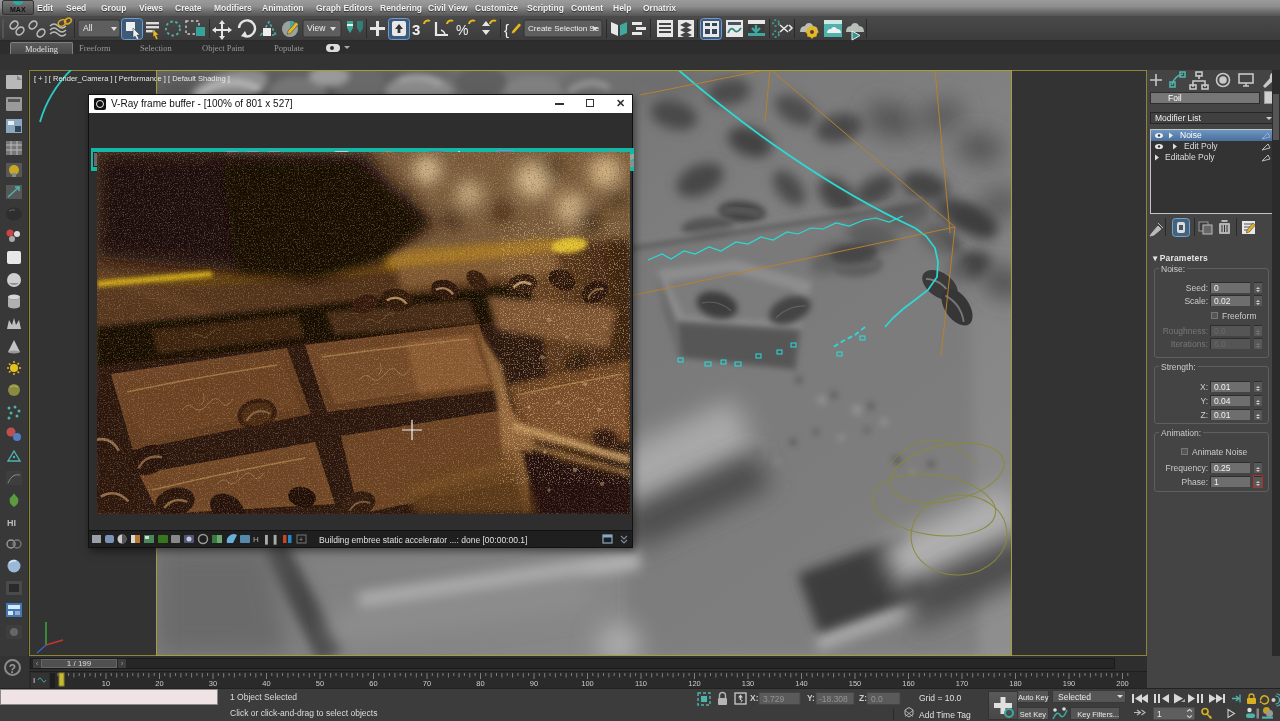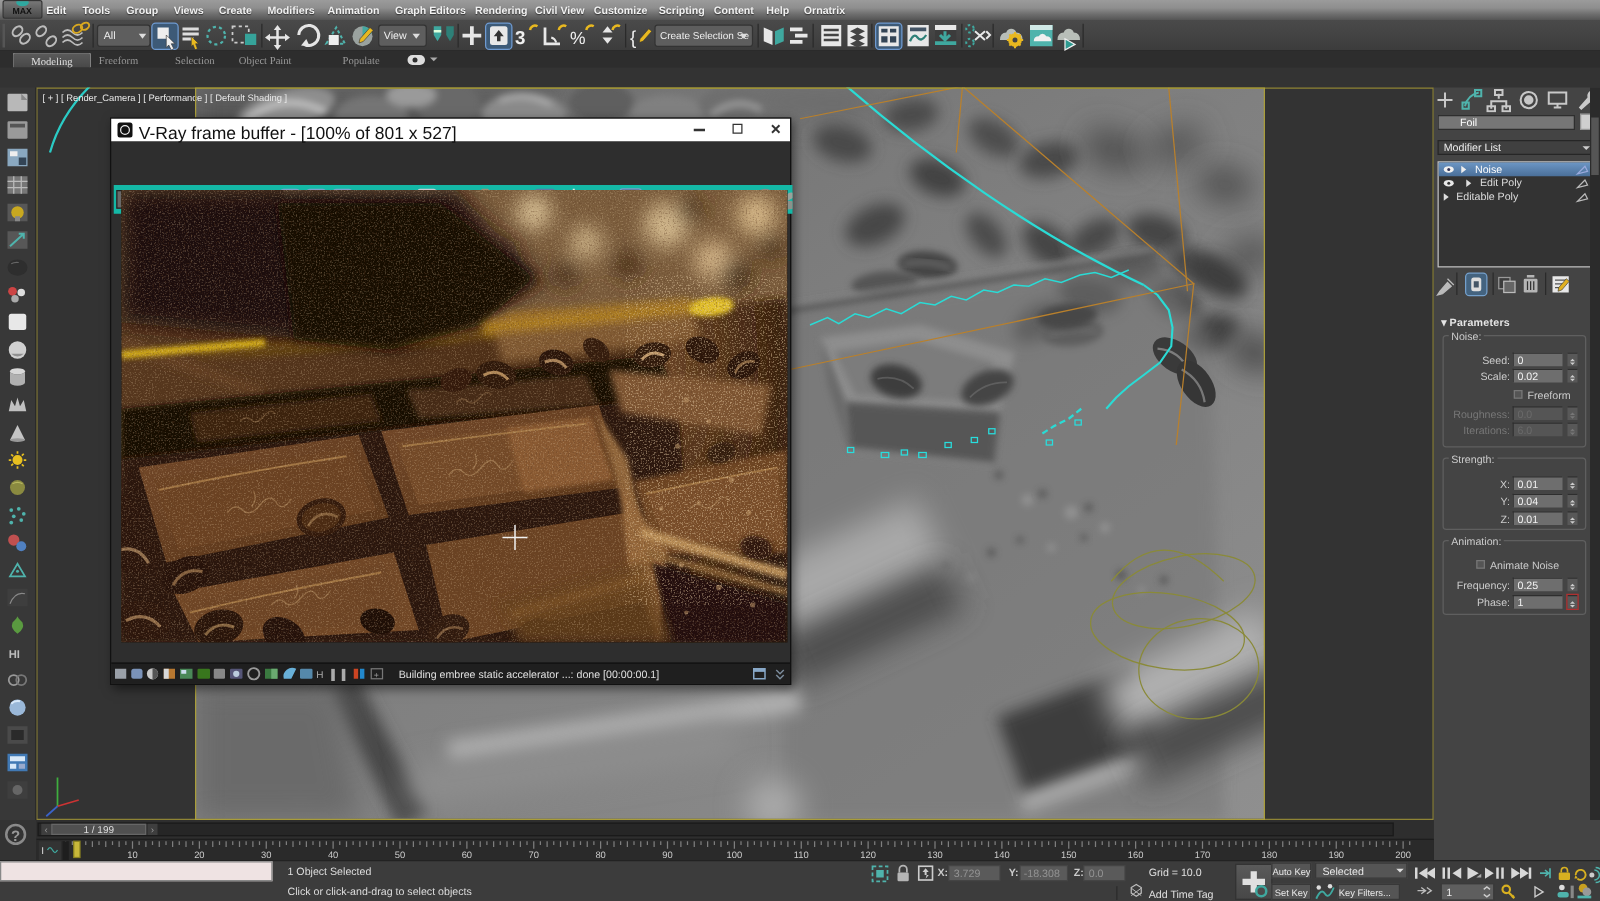--- a/index.html
+++ b/index.html
@@ -42,21 +42,21 @@
 .prow.dis .spin:after{border-top-color:#777;}
 </style></head>
 <body>
 <div id="root">
   <div id="menubar" class="abs">
     <div id="maxbtn">
         <div class="c"></div>
         <div class="t">MAX</div>
       </div>
     <span class="mi" style="left:37px">Edit</span>
-    <span class="mi" style="left:66px">Tools</span>
+    <span class="mi" style="left:66px">Seed</span>
     <span class="mi" style="left:101px">Group</span>
     <span class="mi" style="left:139px">Views</span>
     <span class="mi" style="left:175px">Create</span>
     <span class="mi" style="left:214px">Modifiers</span>
     <span class="mi" style="left:262px">Animation</span>
     <span class="mi" style="left:316px">Graph Editors</span>
     <span class="mi" style="left:380px">Rendering</span>
     <span class="mi" style="left:428px">Civil View</span>
     <span class="mi" style="left:475px">Customize</span>
     <span class="mi" style="left:527px">Scripting</span>
@@ -187,21 +187,21 @@
     <path d="M827 17 q0 -4 4 -4 q1 -2 3 -2 q2 0 3 2 q4 0 4 4 z" fill="#f0f0f0"></path>
     <path d="M846 16 q0 -6 5 -6 q1 -3 4 -3 q3 0 4 3 q5 0 5 6 z" fill="#b8beb8"></path>
     <path d="M852 15 l8 4.5 -8 4.5 z" fill="#2e9a90" stroke="#eee" stroke-width="1"></path>
     <rect x="866" y="3" width="1" height="19" fill="#2a2a2a"></rect>
   </svg>
   </div>
   <div id="ribbon1" class="abs">
     <div class="rtab act" style="left:10px">Modeling</div>
     <div class="rtab" style="left:79px">Freeform</div>
     <div class="rtab" style="left:140px">Selection</div>
-    <div class="rtab" style="left:191px">Object Paint</div>
+    <div class="rtab" style="left:202px">Object Paint</div>
     <div class="rtab" style="left:274px">Populate</div>
     <div style="position:absolute;left:326px;top:3px;width:14px;height:8px;background:#ddd;border-radius:4px;"></div>
     <div style="position:absolute;left:330px;top:5px;width:4px;height:4px;background:#2d2d2d;border-radius:50%;"></div>
     <div style="position:absolute;left:344px;top:5px;border:3px solid transparent;border-top-color:#aaa;"></div>
   </div>
   <div id="viewport" class="abs">
   <svg width="1118" height="586" style="position:absolute;left:-1px;top:-1px">
     <defs>
       <filter id="b6" x="-100%" y="-100%" width="300%" height="300%">
             <feGaussianBlur stdDeviation="6"></feGaussianBlur>
@@ -971,21 +971,21 @@
     </div>
     <div class="abs" style="left:1017px;top:1px;width:32px;height:13px;background:#555;border:1px solid #383838;color:#e8e8e8;font-size:7.5px;text-align:center;line-height:13px;white-space:nowrap">Auto Key</div>
     <div class="abs" style="left:1052px;top:1px;width:74px;height:13px;background:#555;border:1px solid #383838;color:#e8e8e8;font-size:8.5px;line-height:13px;padding-left:5px">Selected</div>
     <div class="abs" style="left:1117px;top:6px;border:3px solid transparent;border-top-color:#ddd"></div>
     <div class="abs" style="left:1017px;top:18px;width:32px;height:13px;background:#555;border:1px solid #383838;color:#e8e8e8;font-size:7.5px;text-align:center;line-height:13px;white-space:nowrap">Set Key</div>
     <svg width="17" height="16" style="position:absolute;left:1051px;top:17px">
         <path d="M2 13 q4 -9 7 -4 t7 -5" stroke="#3fa89f" stroke-width="1.5" fill="none"></path>
         <circle cx="4" cy="4" r="1.8" fill="#ddd"></circle>
         <circle cx="13" cy="3" r="1.8" fill="#ddd"></circle>
       </svg>
-    <div class="abs" style="left:1070px;top:18px;width:50px;height:13px;background:#555;border:1px solid #383838;color:#e8e8e8;font-size:7.5px;text-align:left;line-height:13px;white-space:nowrap">Key Filters...</div>
+    <div class="abs" style="left:1070px;top:18px;width:50px;height:13px;background:#555;border:1px solid #383838;color:#e8e8e8;font-size:7.5px;text-align:right;line-height:13px;white-space:nowrap">Key Filters...</div>
     <svg width="152" height="33" style="position:absolute;left:1128px;top:0">
       <g fill="#d8d8d8">
         <rect x="4" y="5" width="2" height="9"></rect>
           <path d="M14 5 l-7 4.5 7 4.5 z"></path>
           <path d="M20 5 l-7 4.5 7 4.5 z"></path>
         <rect x="26" y="5" width="2" height="9"></rect>
           <rect x="30" y="5" width="2" height="9"></rect>
           <path d="M41 5 l-7 4.5 7 4.5 z"></path>
         <path d="M46 4.5 l9 5 -9 5 z"></path>
           <path d="M53 13 l4 0 0 -3 z" fill="#aaa"></path>
@@ -1027,21 +1027,21 @@
           <circle cx="4.5" cy="4.5" r="3.5" fill="#c8a020"></circle>
           <circle cx="7.5" cy="7.5" r="3.5" fill="#999"></circle>
           <rect x="0" y="10.5" width="11" height="2.2" fill="#4fb3ac"></rect>
         </g>
     </svg>
   </div>
   <div id="vfb" class="abs">
     <div id="vfbtitle" class="abs">
       <div class="abs" style="left:5px;top:3px;width:12px;height:12px;background:#111;border-radius:2px"></div>
       <div class="abs" style="left:7px;top:5px;width:8px;height:8px;border:1px solid #eee;border-radius:50%"></div>
-      <div class="abs" style="left:22px;top:3px;font-size:14px;color:#111">V-Ray frame buffer - [100% of 801 x 527]</div>
+      <div class="abs" style="left:22px;top:3px;font-size:10px;color:#111">V-Ray frame buffer - [100% of 801 x 527]</div>
       <div class="abs" style="left:466px;top:8px;width:9px;height:1.5px;background:#333"></div>
       <div class="abs" style="left:497px;top:4px;width:8px;height:8px;border:1.2px solid #333"></div>
       <div class="abs" style="left:527px;top:2px;font-size:11px;color:#333;font-weight:bold">✕</div>
     </div>
     <div id="vfbtools" class="abs">
       <div class="abs" style="left:2px;top:4px;width:103px;height:15px;background:#696969;border:1px solid #222;font-size:8.5px;color:#f0f0f0;line-height:13px;padding-left:5px">RGB color</div>
       <div class="abs" style="left:96px;top:10px;border:3px solid transparent;border-top-color:#ddd"></div>
       <svg width="543" height="23" style="position:absolute;left:0;top:0">
         <circle cx="117" cy="9" r="4" fill="#cc4444"></circle>
           <circle cx="123" cy="9" r="4" fill="#44bb44" opacity="0.85"></circle>

